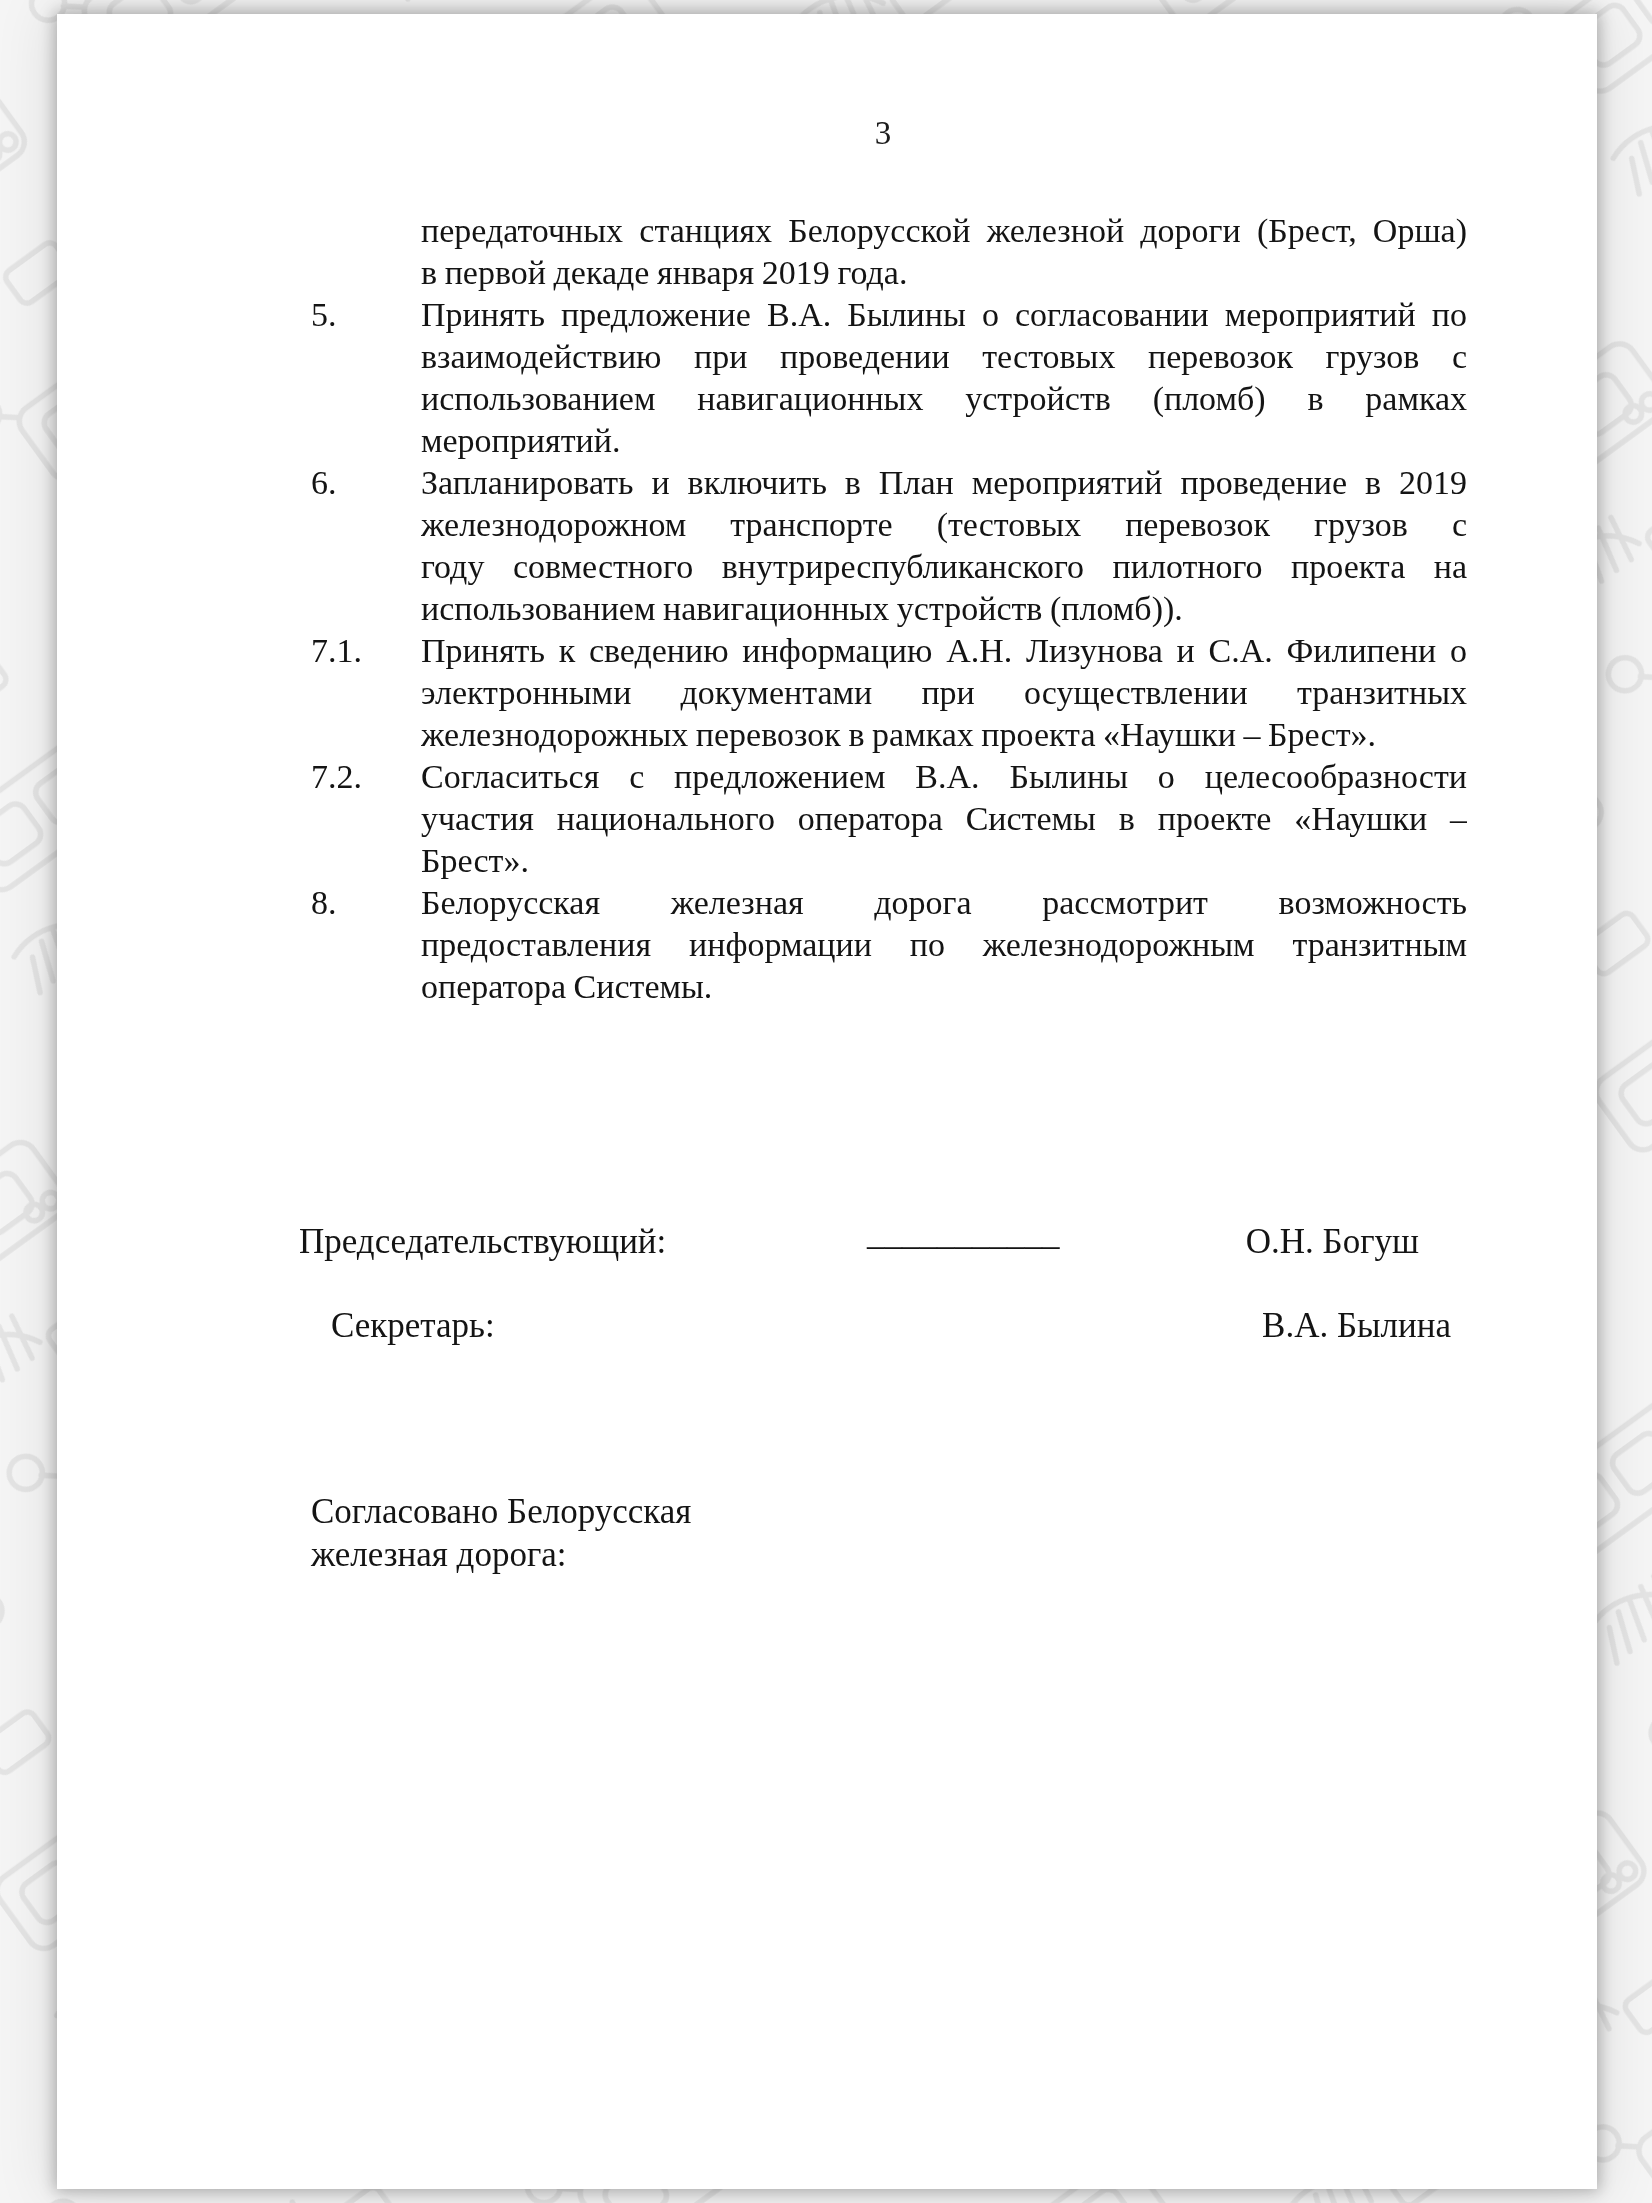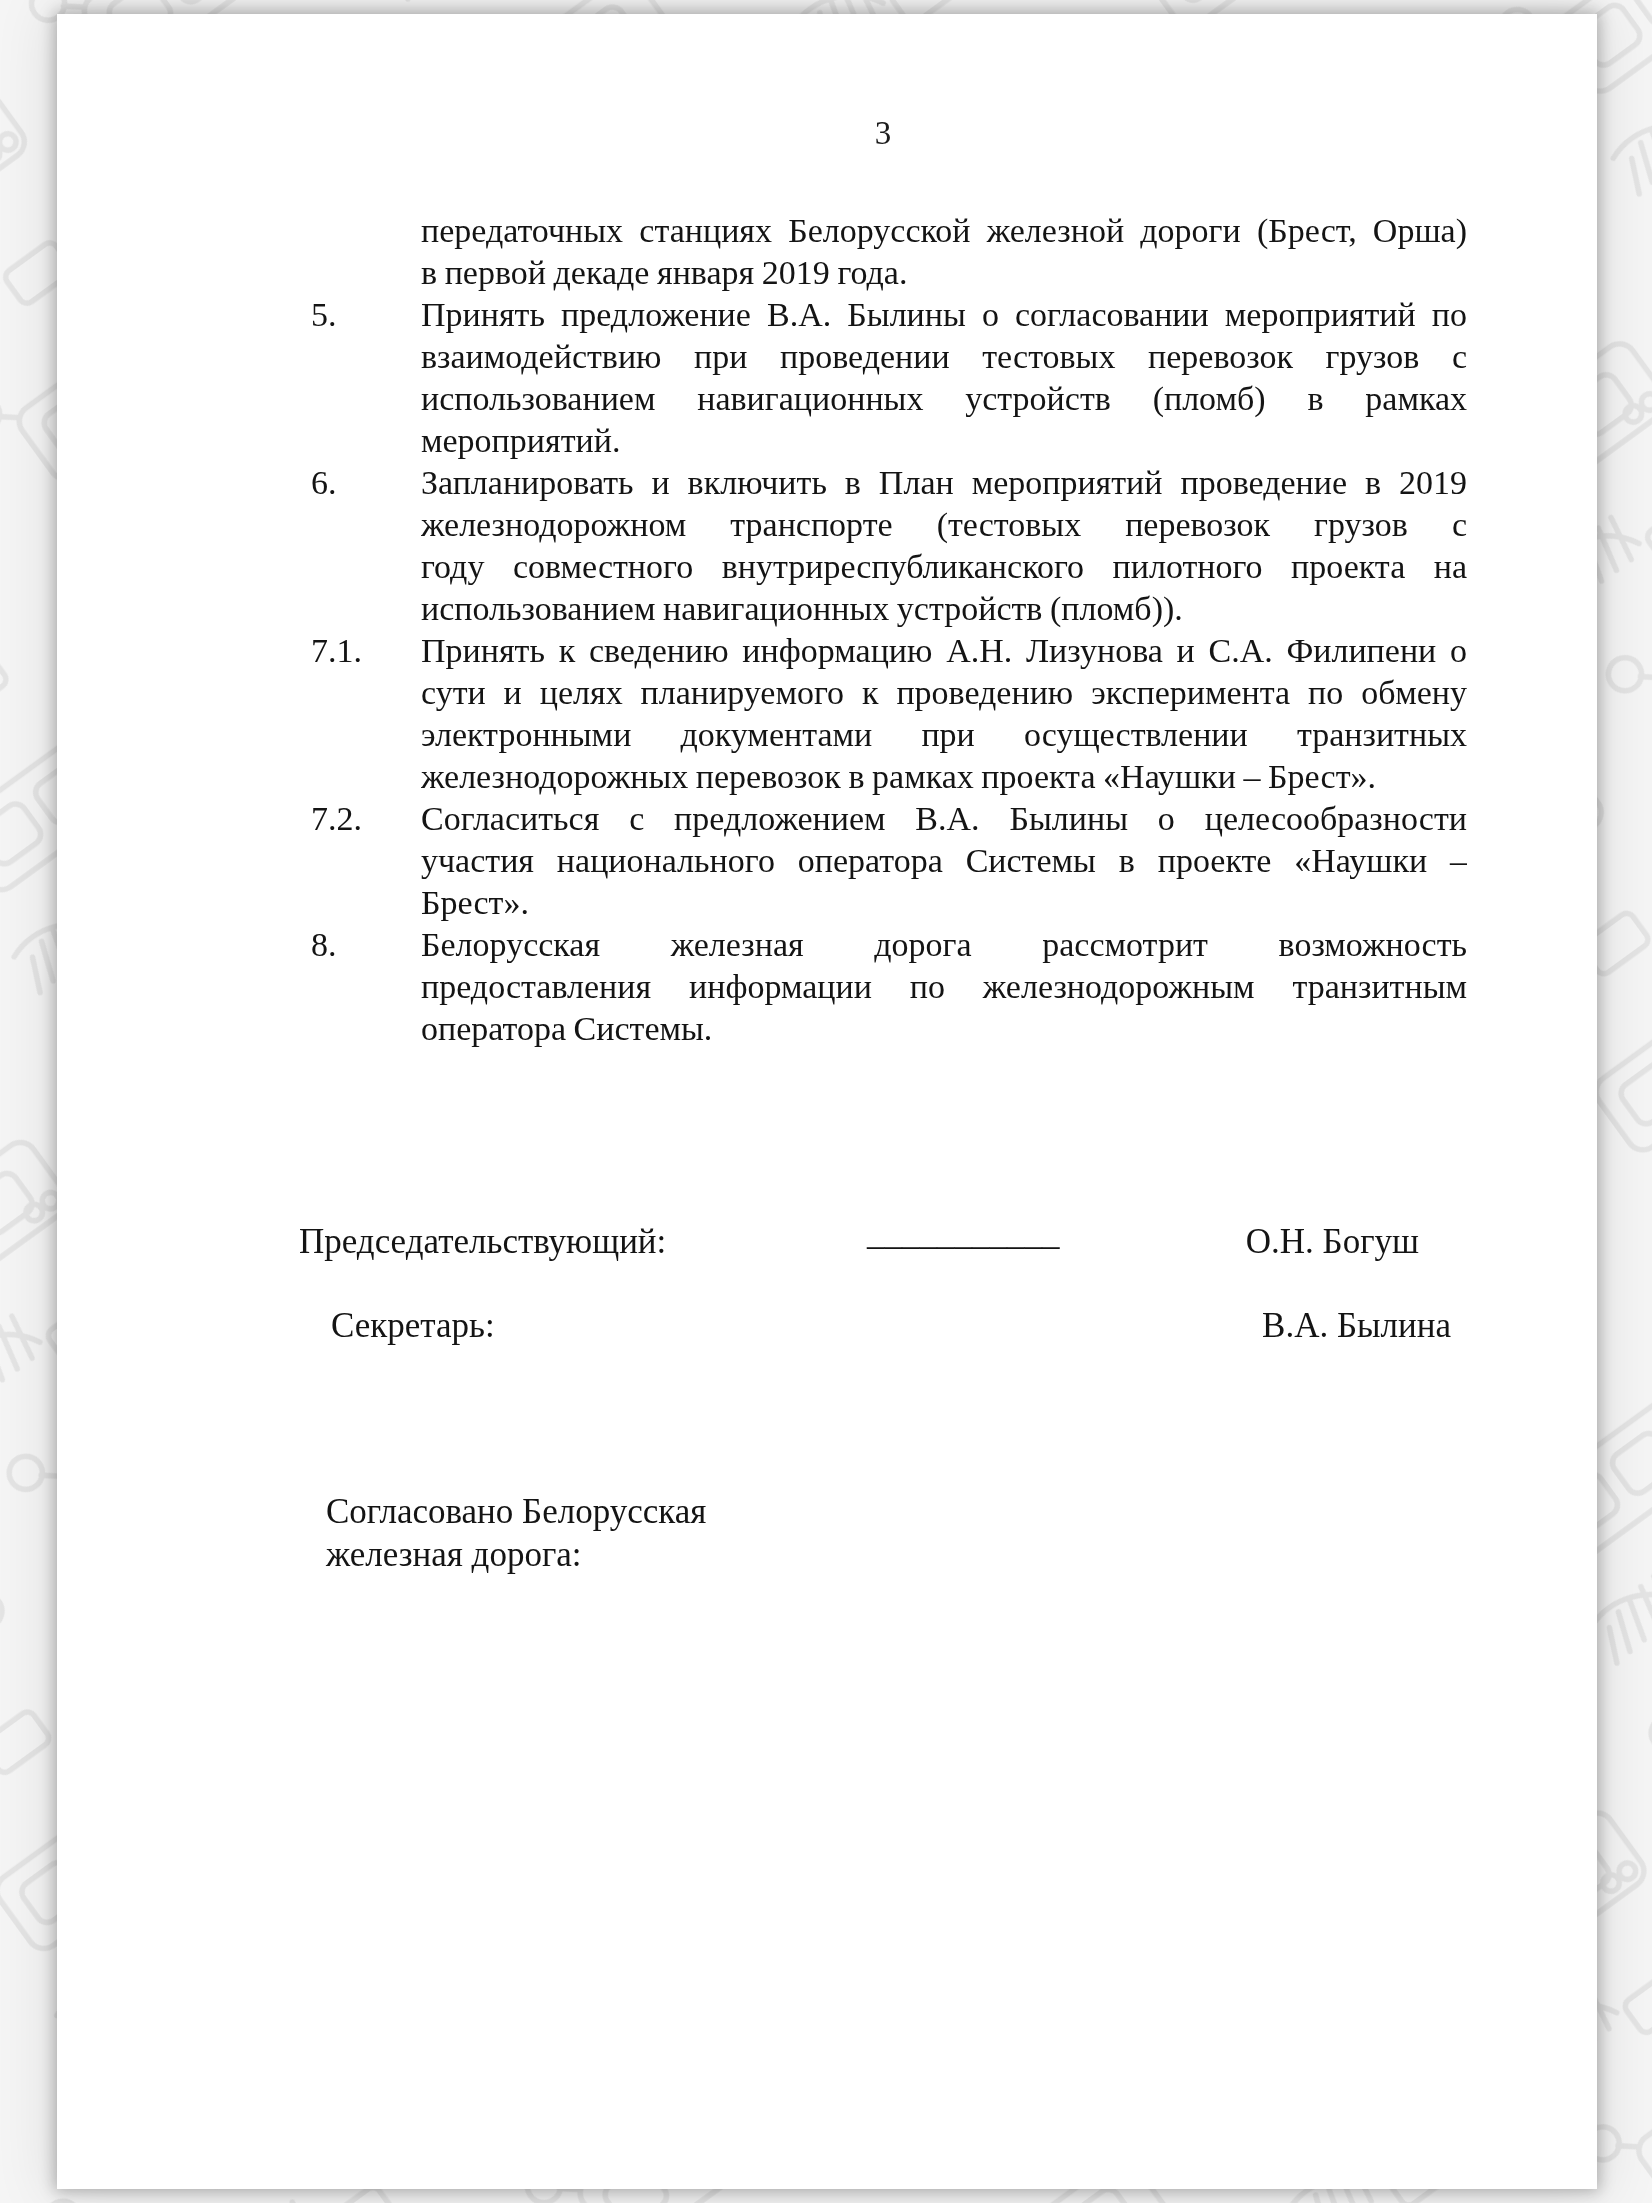--- a/index.html
+++ b/index.html
@@ -34,21 +34,21 @@
   .sig-row{
     position:absolute;left:242px;width:1168px;height:46px;
     font-size:35px;color:#141414;
   }
   .sig-row .sig-label{position:absolute;left:0;top:0;}
   .sig-row .sig-underline{position:absolute;left:568px;top:-9.2px;letter-spacing:0;color:#141414;}
   .sig-row .sig-name{position:absolute;right:48px;top:0;}
   .sig-chair{top:1208px;}
   .sig-secretary{top:1292px;margin-left:32px;}
   .approval{
-    position:absolute;left:269px;top:1476px;
+    position:absolute;left:254px;top:1476px;
     font-size:35px;line-height:43px;color:#141414;
   }
 </style>
 </head>
 <body>
 
 <svg class="bg-svg" xmlns="http://www.w3.org/2000/svg" width="1653" height="2204" viewBox="0 0 1800 2400">
   <defs>
     <pattern id="trainpat" width="320" height="320" patternUnits="userSpaceOnUse" patternTransform="rotate(-36)">
       <g fill="none" stroke="#e4e4e4" stroke-width="6" stroke-linecap="round" stroke-linejoin="round">
@@ -96,21 +96,20 @@
       <div class="para">
         <span class="num">6.</span>
         <div class="line">Запланировать и включить в План мероприятий проведение в 2019</div>
         <div class="line">железнодорожном транспорте (тестовых перевозок грузов с</div>
         <div class="line">году совместного внутриреспубликанского пилотного проекта на</div>
         <div class="line last">использованием навигационных устройств (пломб)).</div>
       </div>
       <div class="para">
         <span class="num">7.1.</span>
         <div class="line">Принять к сведению информацию А.Н. Лизунова и С.А. Филипени о</div>
-        <div class="line">сути и целях планируемого к проведению эксперимента по обмену</div>
         <div class="line">электронными документами при осуществлении транзитных</div>
         <div class="line last">железнодорожных перевозок в рамках проекта «Наушки – Брест».</div>
       </div>
       <div class="para">
         <span class="num">7.2.</span>
         <div class="line">Согласиться с предложением В.А. Былины о целесообразности</div>
         <div class="line">участия национального оператора Системы в проекте «Наушки –</div>
         <div class="line last">Брест».</div>
       </div>
       <div class="para">

